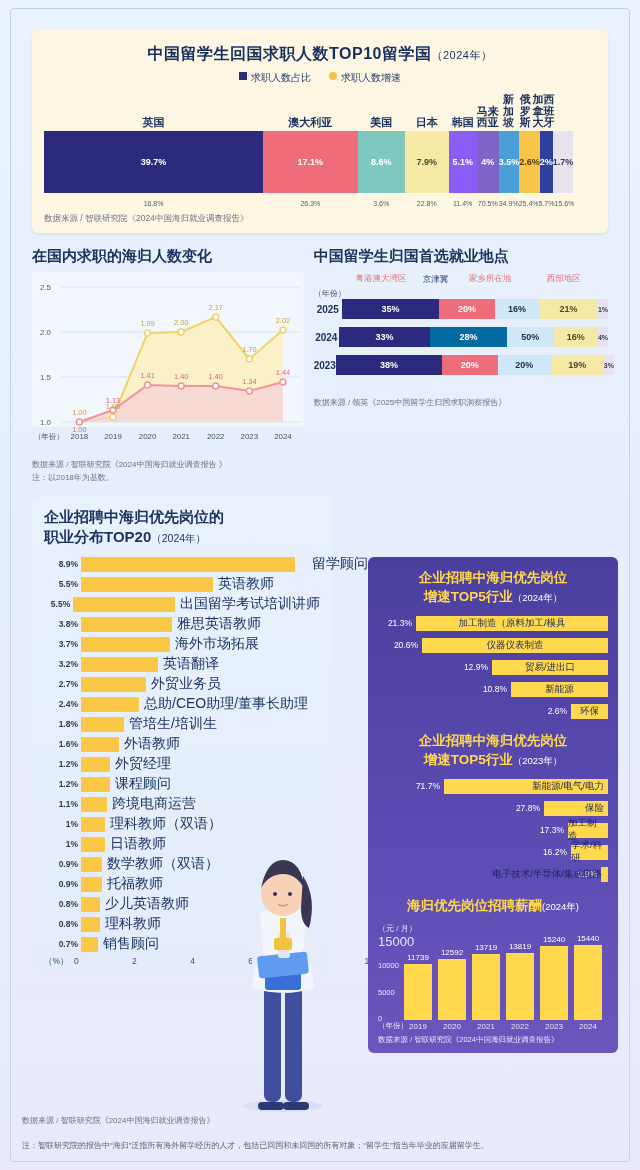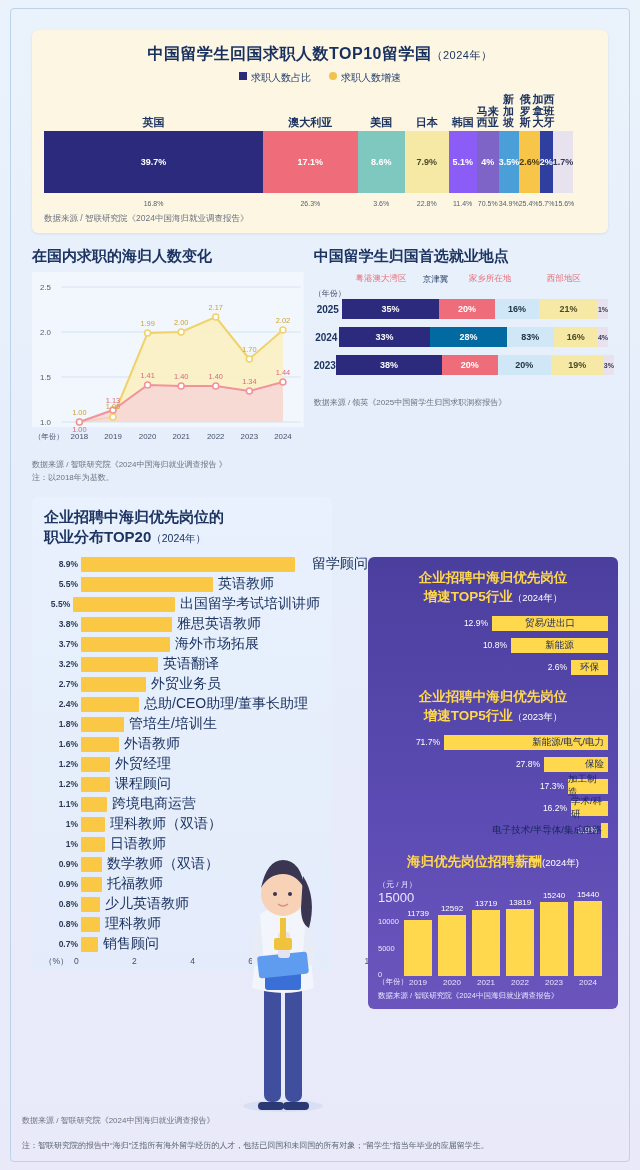--- a/index.html
+++ b/index.html
@@ -231,21 +231,21 @@
         <div style="flex:0 0 19%;background:#ef6d7a">20%</div>
         <div style="flex:0 0 15%;background:#cfe7f7;color:#234">16%</div>
         <div style="flex:0 0 20%;background:#f6e9a5;color:#4b4b2a">21%</div>
         <div style="flex:1 1 auto;background:#e8e2ef;color:#3a3a55;font-size:7px">1%</div>
       </div>
 
       <div class="sbrow">
         <div class="yearcol">2024</div>
         <div style="flex:0 0 31%;background:#2b2a7d">33%</div>
         <div style="flex:0 0 26%;background:#0369a1">28%</div>
-        <div style="flex:0 0 16%;background:#cfe7f7;color:#234">83%</div>
+        <div style="flex:0 0 16%;background:#cfe7f7;color:#234">50%</div>
         <div style="flex:0 0 15%;background:#f6e9a5;color:#4b4b2a">16%</div>
         <div style="flex:1 1 auto;background:#e8e2ef;color:#3a3a55;font-size:7px">4%</div>
       </div>
 
       <div class="sbrow">
         <div class="yearcol">2023</div>
         <div style="flex:0 0 36%;background:#2b2a7d">38%</div>
         <div style="flex:0 0 19%;background:#ef6d7a">20%</div>
         <div style="flex:0 0 18%;background:#cfe7f7;color:#234">20%</div>
         <div style="flex:0 0 18%;background:#f6e9a5;color:#4b4b2a">19%</div>
@@ -398,20 +398,32 @@
     <rect x="46" y="124" width="18" height="12" rx="2" fill="#f0c33c"></rect>
   </svg>
 
   <div class="rcol">
 
     <h3>
       <span>企业招聘中海归优先岗位</span><br>
       <span>增速TOP5行业</span><small>（2024年）</small>
     </h3>
     <div>
+      <div class="rbar">
+          <div class="v">21.3%</div>
+          <div class="b" style="width:192px;display:flex;align-items:center;justify-content:center">
+            <span class="rlab">加工制造（原料加工/模具</span>
+          </div>
+        </div>
+      <div class="rbar">
+          <div class="v">20.6%</div>
+          <div class="b" style="width:186px;display:flex;align-items:center;justify-content:center">
+            <span class="rlab">仪器仪表制造</span>
+          </div>
+        </div>
       <div class="rbar">
           <div class="v">12.9%</div>
           <div class="b" style="width:116px;display:flex;align-items:center;justify-content:center">
             <span class="rlab">贸易/进出口</span>
           </div>
         </div>
       <div class="rbar">
           <div class="v">10.8%</div>
           <div class="b" style="width:97px;display:flex;align-items:center;justify-content:center">
             <span class="rlab">新能源</span>

